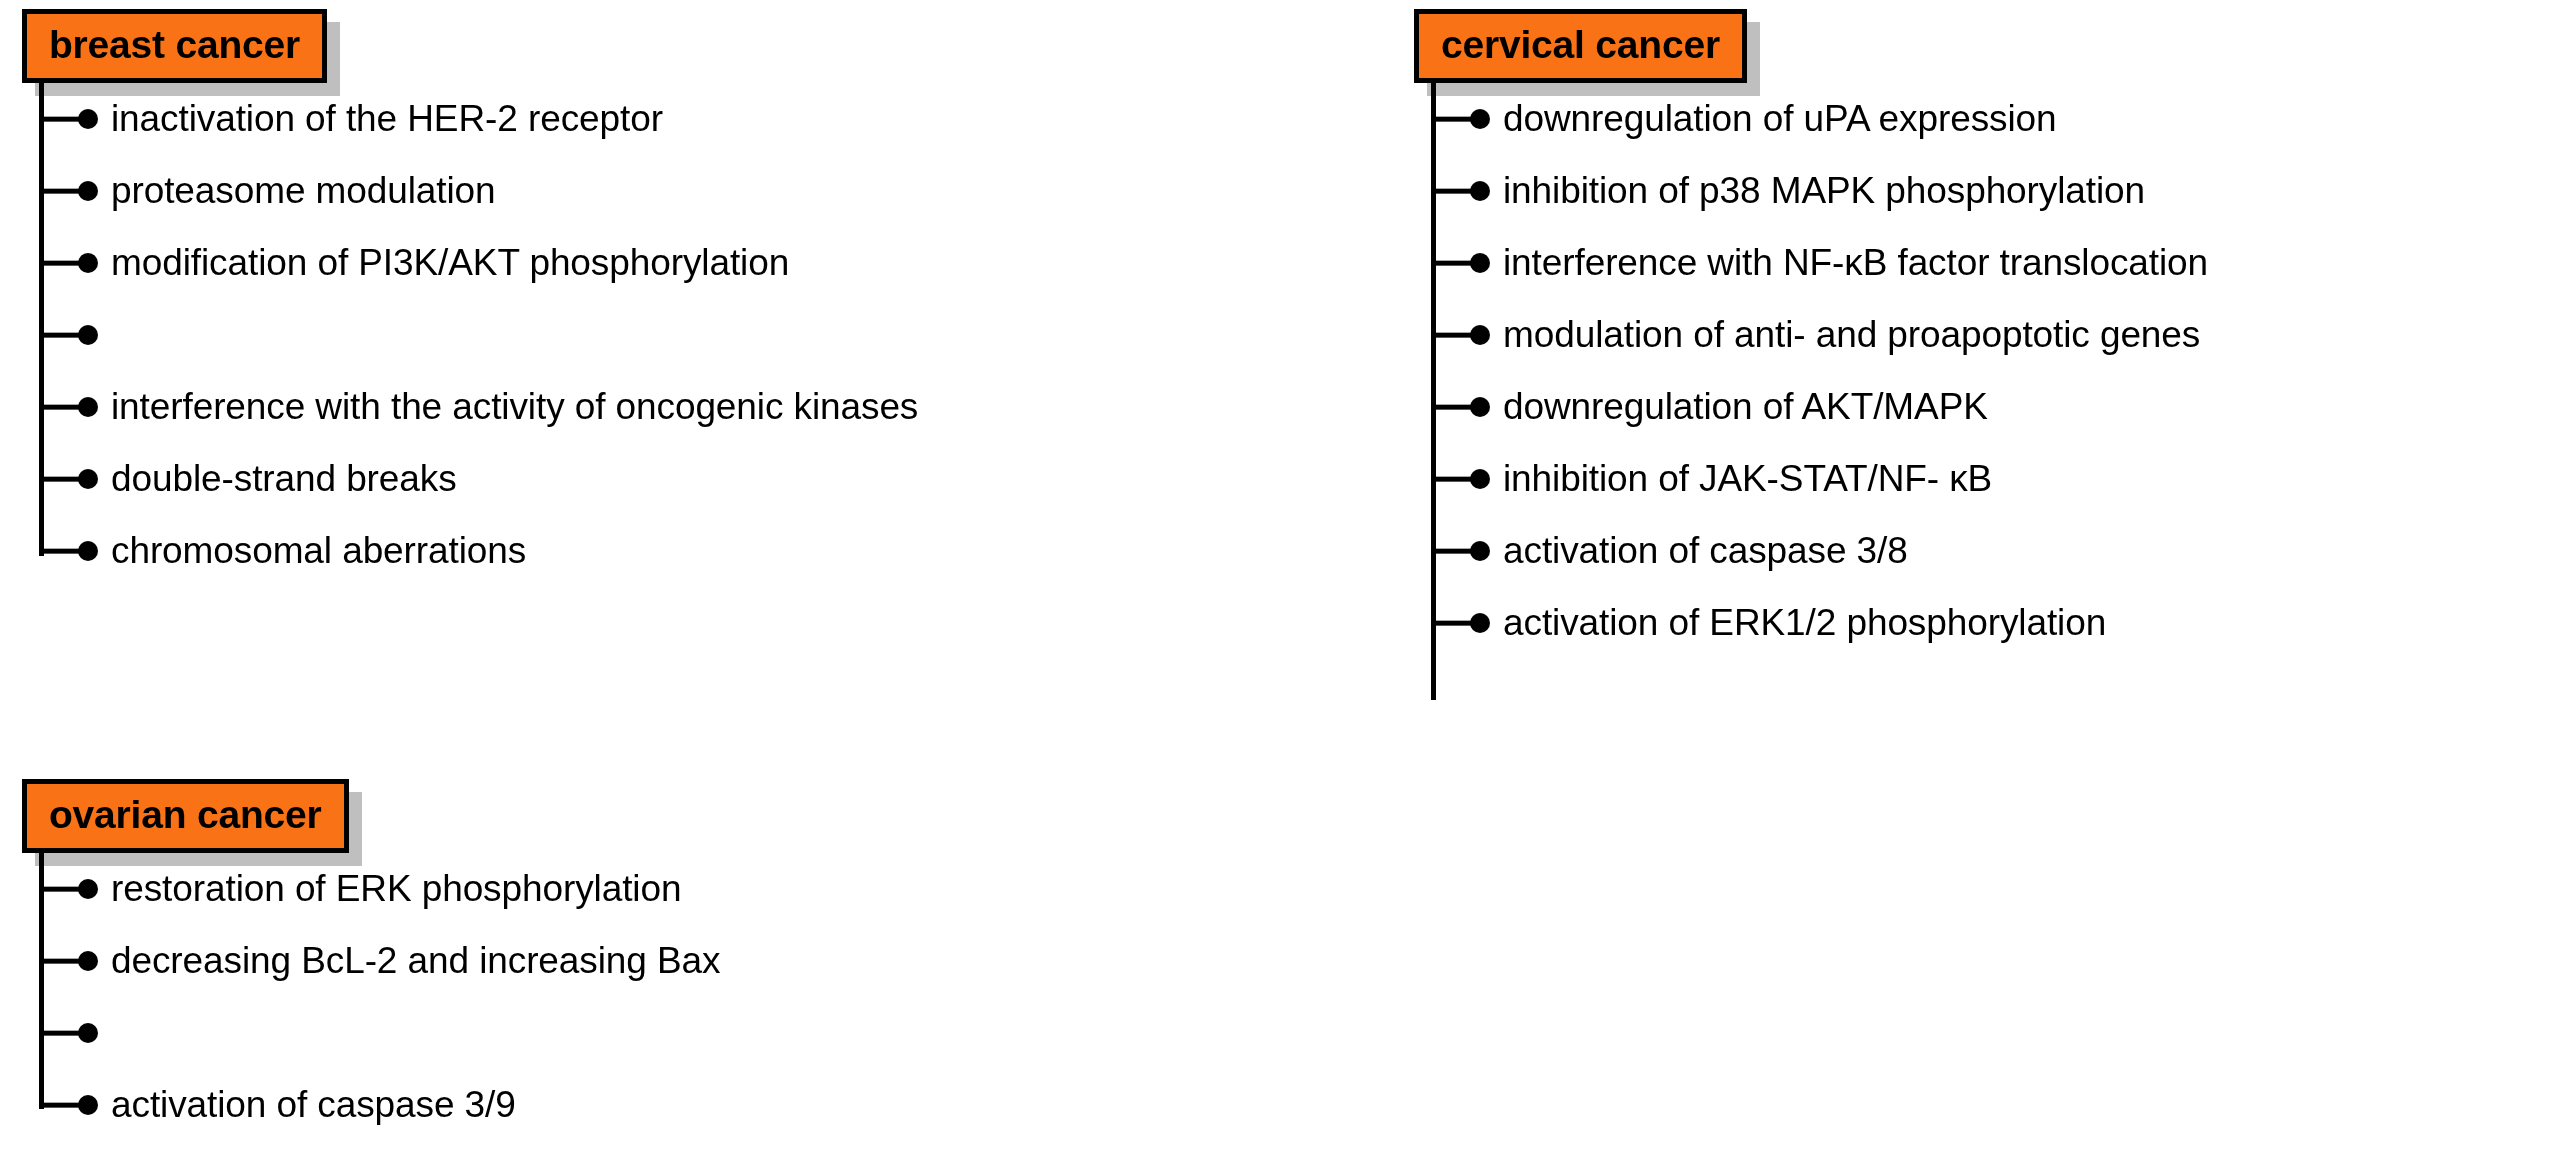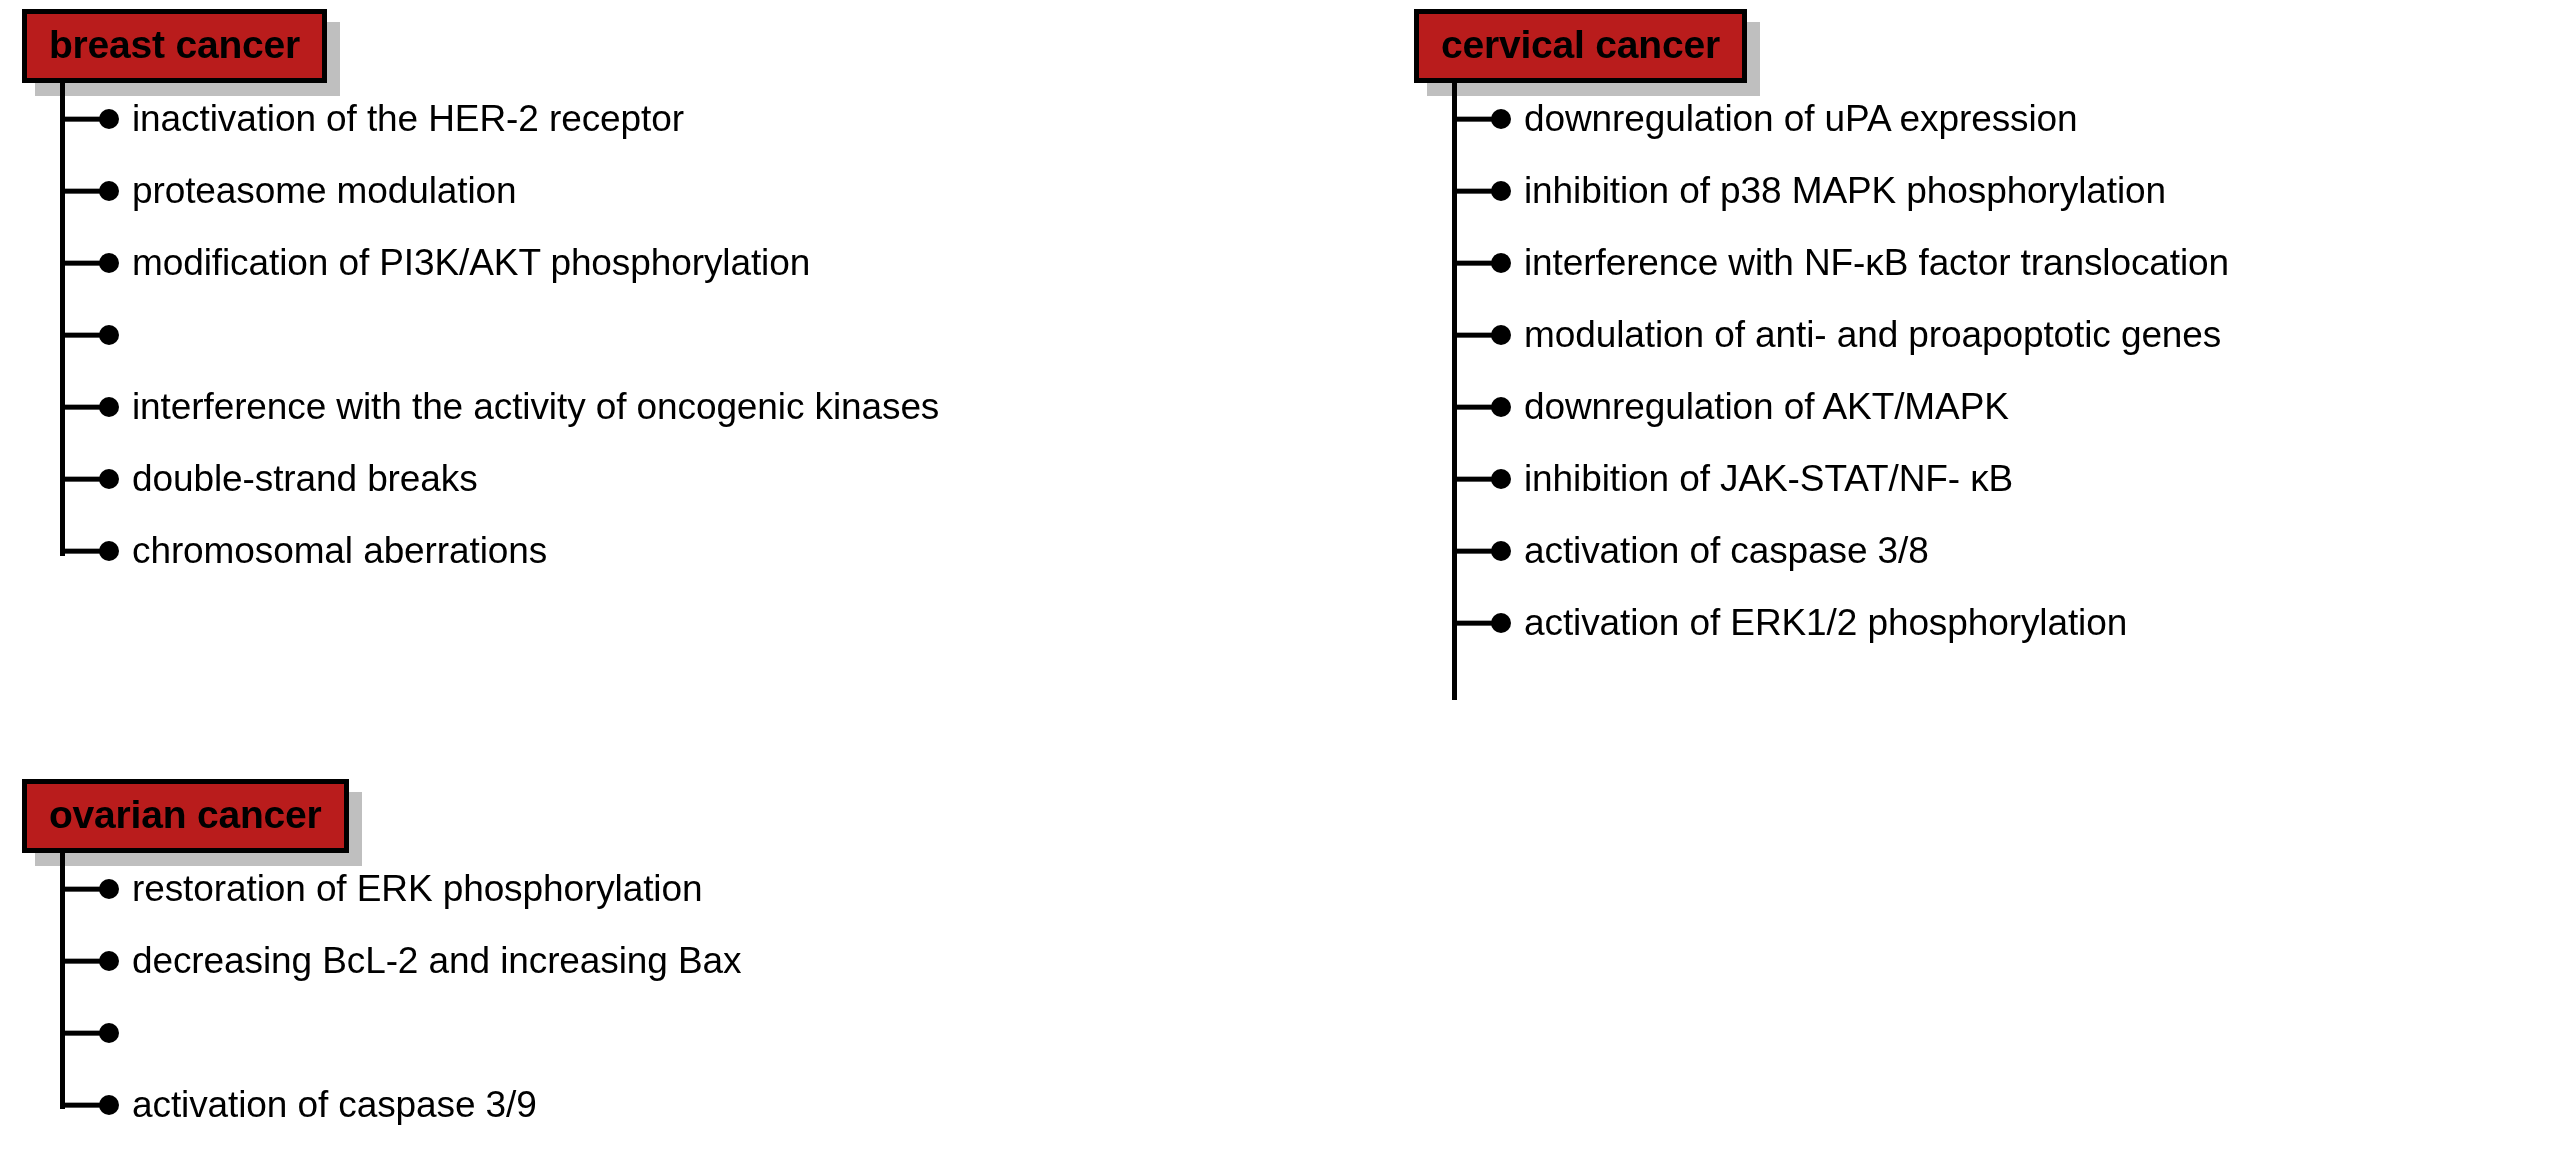--- a/index.html
+++ b/index.html
@@ -38,38 +38,38 @@
     top: 13.2px;
     width: 100%;
     height: 100%;
     background: #bfbfbf;
     z-index: 0;
   }
   .box {
     position: relative;
     z-index: 1;
     border: 5.4px solid #000000;
-    background: #b91c1c;
+    background: #f97316;
     box-sizing: border-box;
     padding: 11px 22px 14px 22px;
     display: flex;
     align-items: center;
   }
   .box-label {
     font-size: 39px;
     font-weight: bold;
     line-height: 1;
     letter-spacing: -0.2px;
     white-space: nowrap;
   }
 
   
   .tree {
     position: relative;
-    margin-left: 38px;
+    margin-left: 17px;
   }
   .trunk {
     position: absolute;
     left: 0;
     top: 0;
     width: 4.7px;
     background: #000000;
   }
   .item {
     position: relative;

